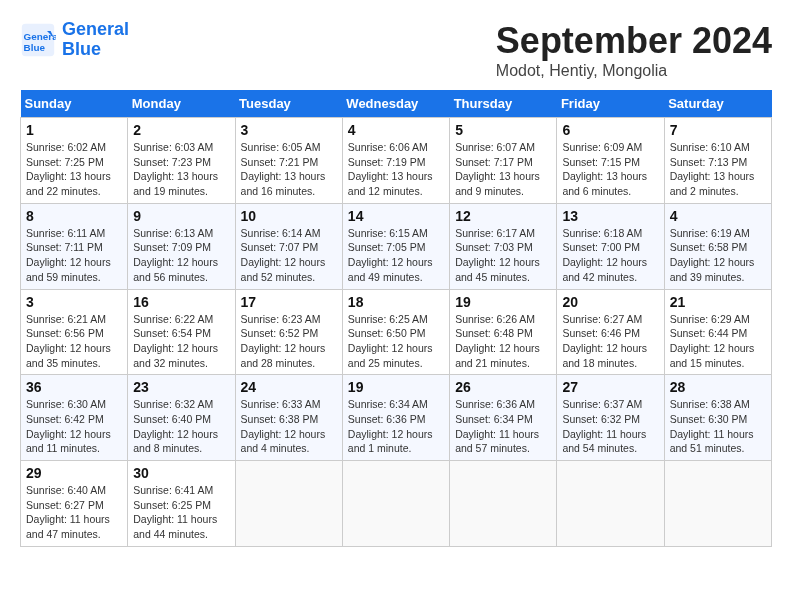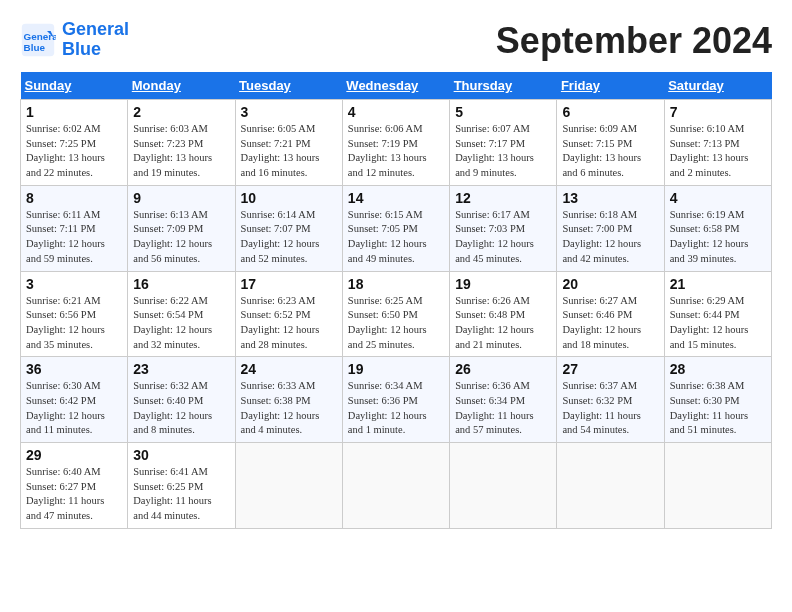--- a/index.html
+++ b/index.html
@@ -48,21 +48,20 @@
       border-collapse: collapse;
       font-size: 11px;
     }
     th {
       background: #1a73e8;
       color: #fff;
       padding: 6px 4px;
       text-align: left;
       font-size: 13px;
       font-weight: bold;
-      text-decoration: underline;
     }
     td {
       border: 1px solid #ccc;
       vertical-align: top;
       padding: 4px 5px;
       width: 14.28%;
       min-height: 80px;
       background: #fff;
     }
     tr:nth-child(even) td {
@@ -72,21 +71,20 @@
       font-size: 14px;
       font-weight: bold;
       display: block;
       margin-bottom: 2px;
       color: #111;
     }
     .day-info {
       color: #333;
       line-height: 1.4;
       font-size: 10.5px;
-      font-family: Liberation Serif, serif;
     }
     .empty { background: #f9f9f9; }
   </style>
 </head>
 <body>
 
 <div class="header">
   <div class="logo">
     <svg class="logo-icon" viewBox="0 0 40 40">
       <rect x="2" y="2" width="36" height="36" rx="4" fill="#e8f0fe"></rect>
@@ -94,20 +92,21 @@
       <text x="4" y="32" font-size="11" font-weight="bold" fill="#1a73e8">Blue</text>
       <polygon points="30,10 38,18 34,10" fill="#1a73e8"></polygon>
     </svg>
     <div class="logo-text">
       <div><span>General</span></div>
       <div><span>Blue</span></div>
     </div>
   </div>
   <div class="title-block">
     <div class="month-title">September 2024</div>
+    <div class="location">Modot, Hentiy, Mongolia</div>
   </div>
 </div>
 
 <table>
   <thead>
     <tr id="weekday-header">
         <th>Sunday</th>
         <th>Monday</th>
         <th>Tuesday</th>
         <th>Wednesday</th>

